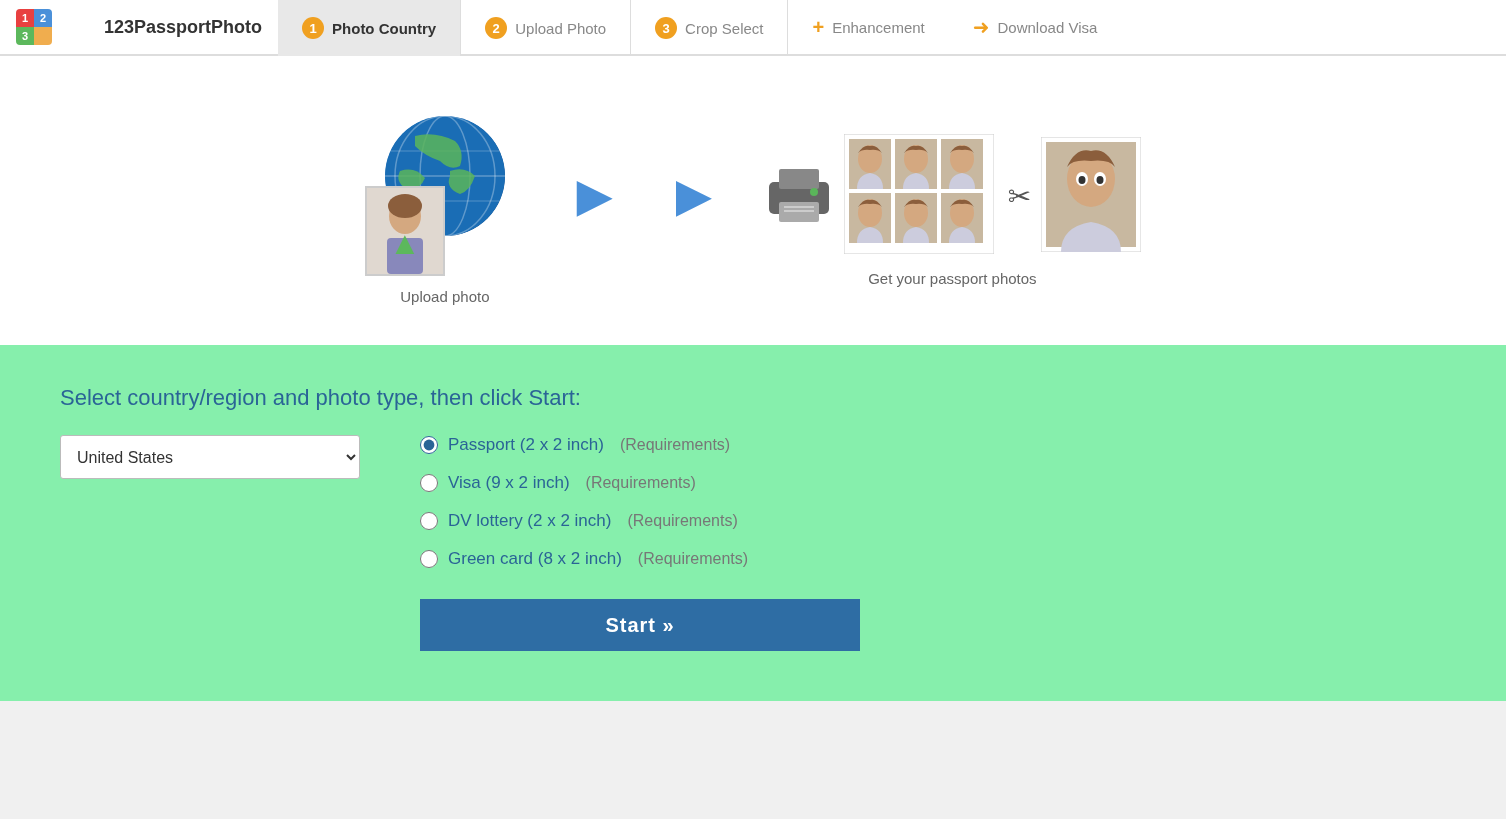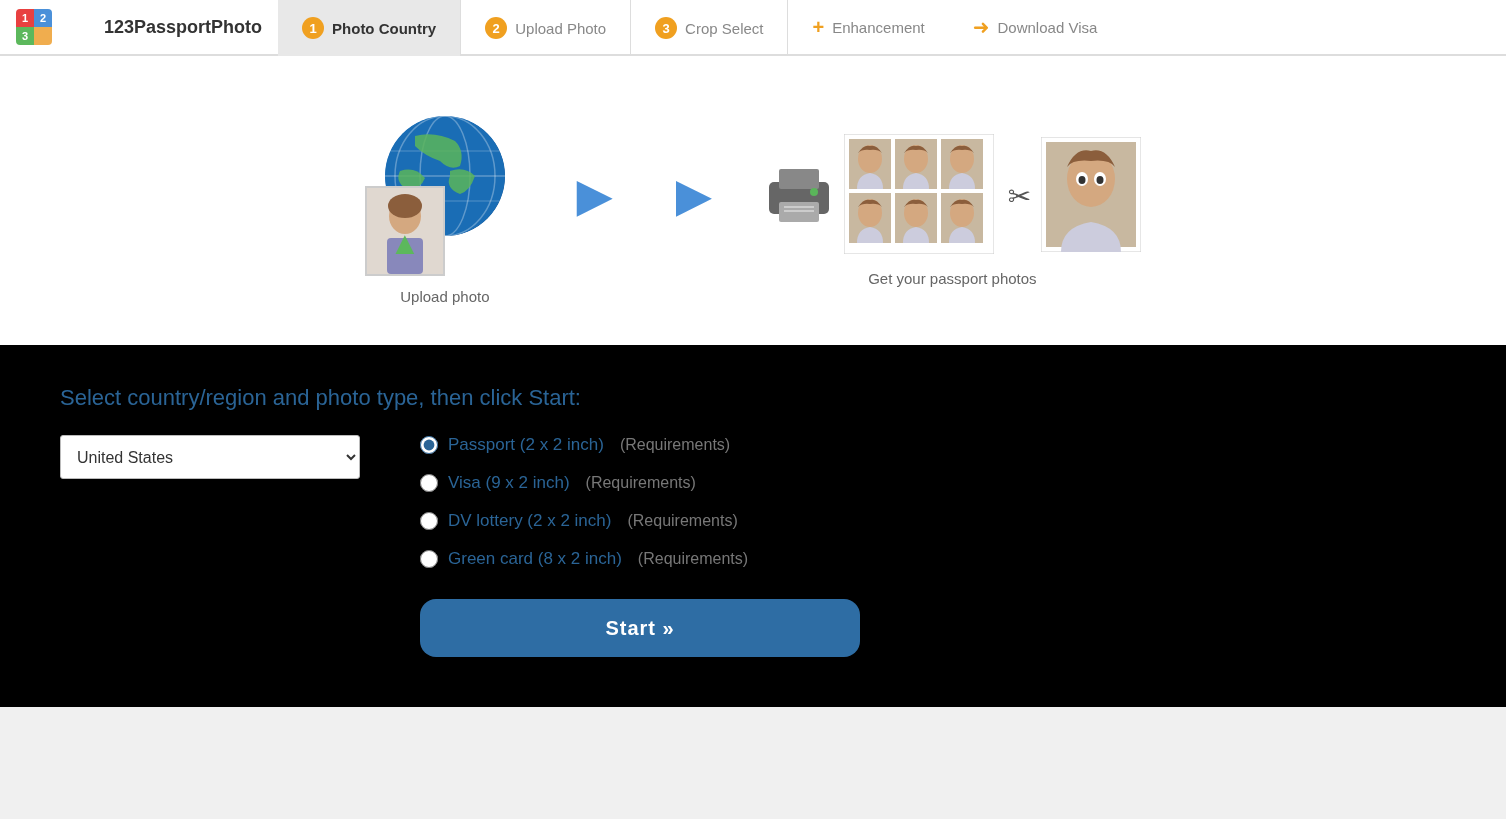--- a/index.html
+++ b/index.html
@@ -177,21 +177,21 @@
       overflow: hidden;
     }
     .get-photos-row {
       display: flex;
       align-items: center;
       gap: 10px;
     }
 
     
     .selection-panel {
-      background: #000000;
+      background: #86efac;
       margin: 0;
       padding: 40px 60px 50px 60px;
     }
     .selection-title {
       font-size: 22px;
       color: #2a6496;
       margin-bottom: 24px;
       font-weight: normal;
     }
     .selection-row {
@@ -235,27 +235,27 @@
     }
     .requirements-link {
       color: #777;
       font-size: 16px;
       margin-left: 6px;
       cursor: pointer;
     }
     .start-button {
       display: block;
       width: 440px;
-      height: 58px;
+      height: 52px;
       background: #2e6da4;
       color: #fff;
       font-size: 20px;
       font-weight: bold;
       border: none;
-      border-radius: 16px;
+      border-radius: 0;
       cursor: pointer;
       margin-top: 30px;
       letter-spacing: 1px;
     }
   </style>
 </head>
 <body>
 
 <header class="header">
   <div class="logo-area">

